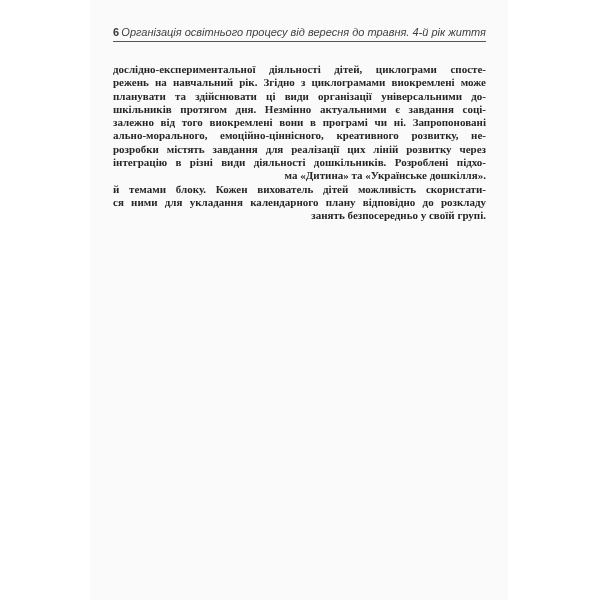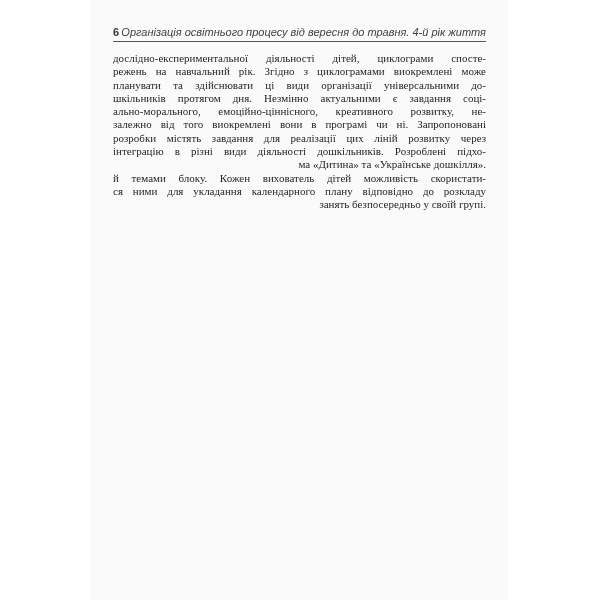--- a/index.html
+++ b/index.html
@@ -40,23 +40,23 @@
     font-style: italic;
     font-size: 11px;
     color: #3f3f3f;
     white-space: nowrap;
   }
   .header-rule {
     height: 0;
     border-bottom: 1.2px solid #55555a;
   }
   .page-body {
-    margin-top: 10px;
+    margin-top: 21px;
     font-family: "Liberation Serif", serif;
-    font-weight: normal;
+    font-weight: bold;
     font-size: 11px;
     line-height: 13.3px;
     color: #262626;
   }
   .line {
     text-align: right;
   }
   .line.just {
     text-align: justify;
     text-align-last: justify;
@@ -74,22 +74,22 @@
     <div class="page-header">
       <span class="page-number">6</span>
       <span class="running-title">Організація освітнього процесу від вересня до травня. 4-й рік життя</span>
     </div>
     <div class="header-rule" style="border-bottom-color: rgb(85, 85, 90);"></div>
     <div class="page-body" style="color: rgb(38, 38, 38);">
         <div class="line just">дослідно-експериментальної діяльності дітей, циклограми спосте-</div>
         <div class="line just">режень на навчальний рік. Згідно з циклограмами виокремлені може</div>
         <div class="line just">планувати та здійснювати ці види організації універсальними до-</div>
         <div class="line just">шкільників протягом дня. Незмінно актуальними є завдання соці-</div>
+        <div class="line just">залежно від того виокремлені вони в програмі чи ні. Запропоновані</div>
         <div class="line just">ально-морального, емоційно-ціннісного, креативного розвитку, не-</div>
-        <div class="line just">залежно від того виокремлені вони в програмі чи ні. Запропоновані</div>
         <div class="line just">розробки містять завдання для реалізації цих ліній розвитку через</div>
         <div class="line just">інтеграцію в різні види діяльності дошкільників. Розроблені підхо-</div>
         <div class="line">ма «Дитина» та «Українське дошкілля».</div>
         <div class="line just">й темами блоку. Кожен вихователь дітей можливість скористати-</div>
         <div class="line just">ся ними для укладання календарного плану відповідно до розкладу</div>
         <div class="line">занять безпосередньо у своїй групі.</div>
       </div>
   </div>
 </div>
 

